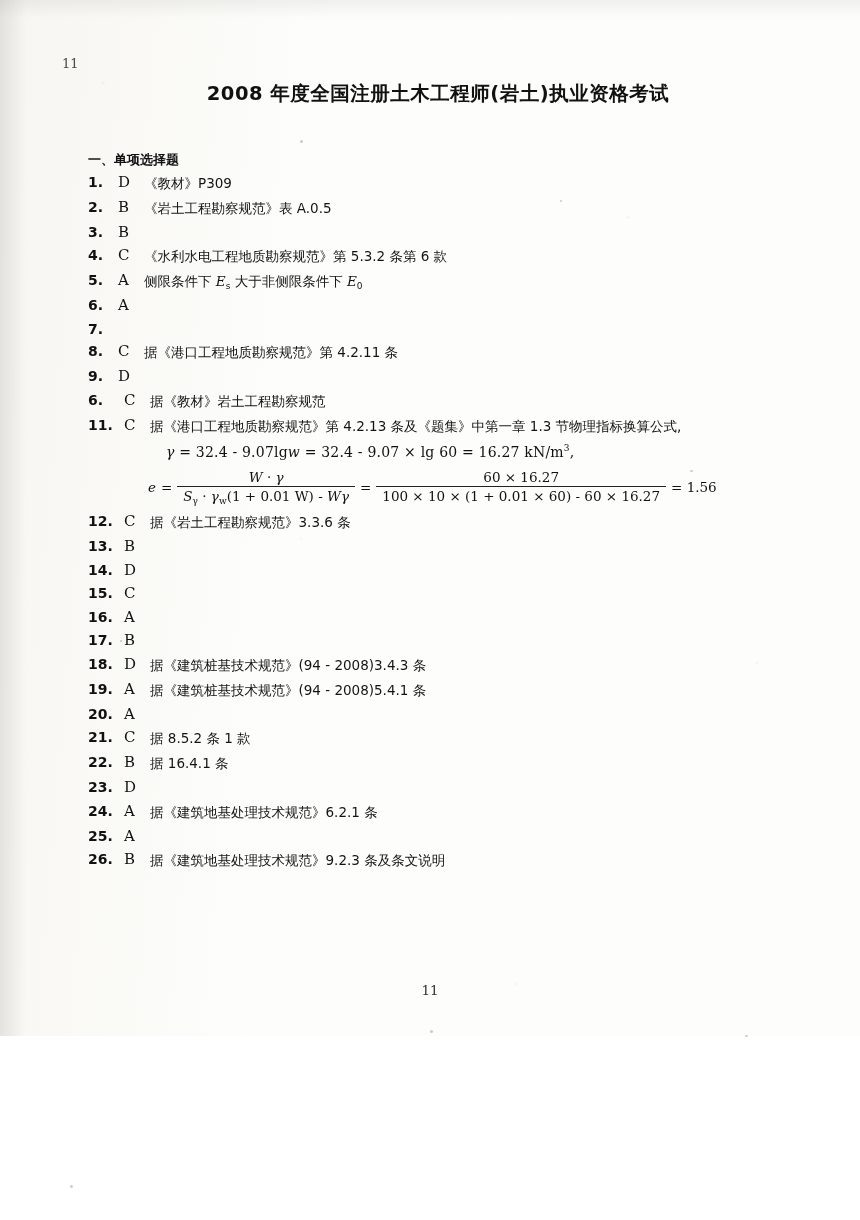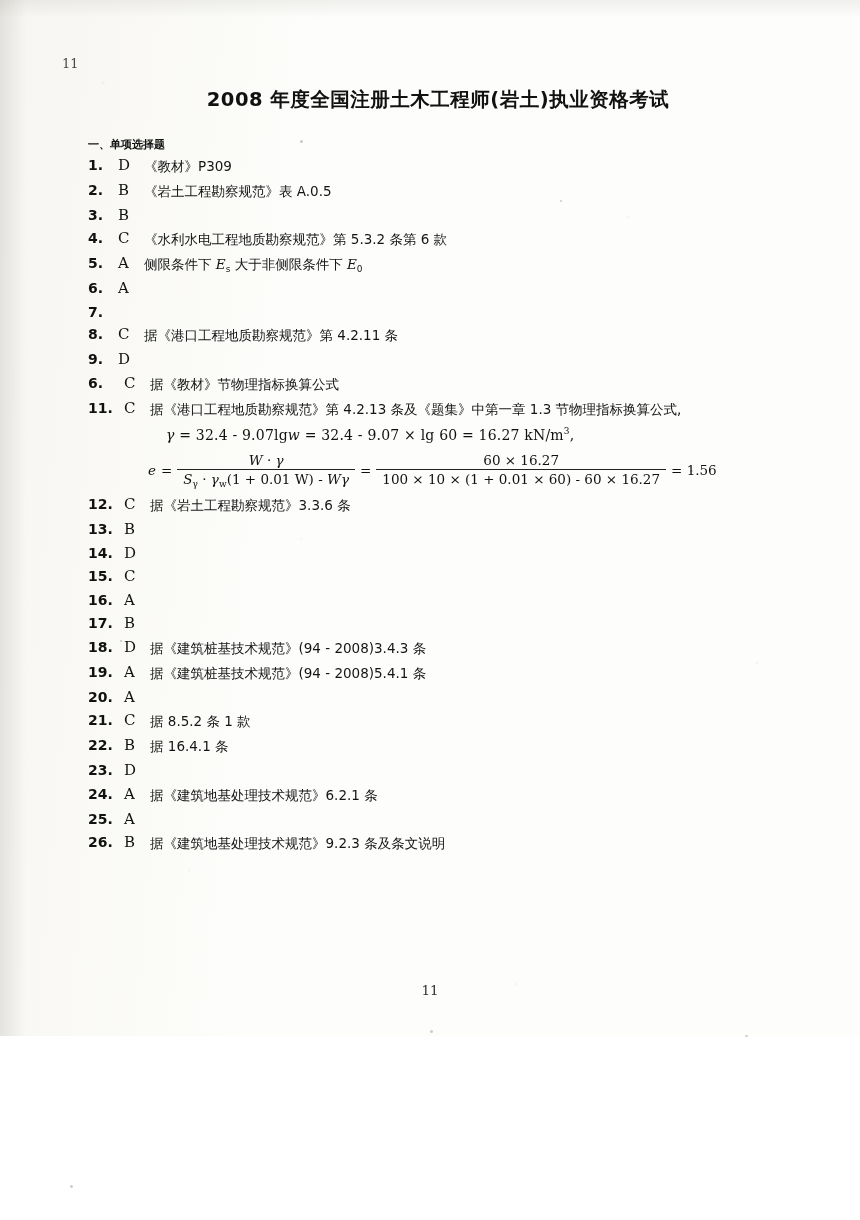--- a/index.html
+++ b/index.html
@@ -50,21 +50,21 @@
     left: 62px;
     top: 56px;
     font-size: 13px;
     color: #4a4a4a;
     font-family: "DejaVu Serif", serif;
   }
 
   .content {
     position: absolute;
     left: 88px;
-    top: 86px;
+    top: 80px;
     width: 690px;
   }
 
   .doc-title {
     text-align: center;
     font-family: "DejaVu Sans", sans-serif;
     font-weight: bold;
     font-size: 19.5px;
     letter-spacing: 0.5px;
     color: #111;
@@ -88,22 +88,22 @@
     font-size: 19px;
     letter-spacing: 1px;
     color: #111;
     margin: 48px 0 0 0;
     padding-left: 4px;
   }
 
   .section-head {
     font-family: Liberation Sans, sans-serif;
     font-weight: bold;
-    font-size: 11px;
-    margin: 24px 0 6px 0;
+    font-size: 13px;
+    margin: 44px 0 6px 0;
     color: #111;
   }
 
   .ans-list {
     margin: 0;
     padding: 0;
     list-style: none;
   }
   .ans-row {
     display: flex;
@@ -288,21 +288,21 @@
 
       <li class="ans-row">
         <span class="ans-num">9.</span>
         <span class="ans-choice">D</span>
         <span class="ans-note"></span>
       </li>
 
       <li class="ans-row">
         <span class="ans-num wide">6.</span>
         <span class="ans-choice">C</span>
-        <span class="ans-note">据《教材》节物理指标换算公式</span>
+        <span class="ans-note">据《教材》岩土工程勘察规范</span>
       </li>
 
       <li class="ans-row">
         <span class="ans-num wide">11.</span>
         <span class="ans-choice">C</span>
         <span class="ans-note">据《港口工程地质勘察规范》第 4.2.13 条及《题集》中第一章 1.3 节物理指标换算公式,</span>
       </li>
     </ul>
 
     <div class="formula-block">

